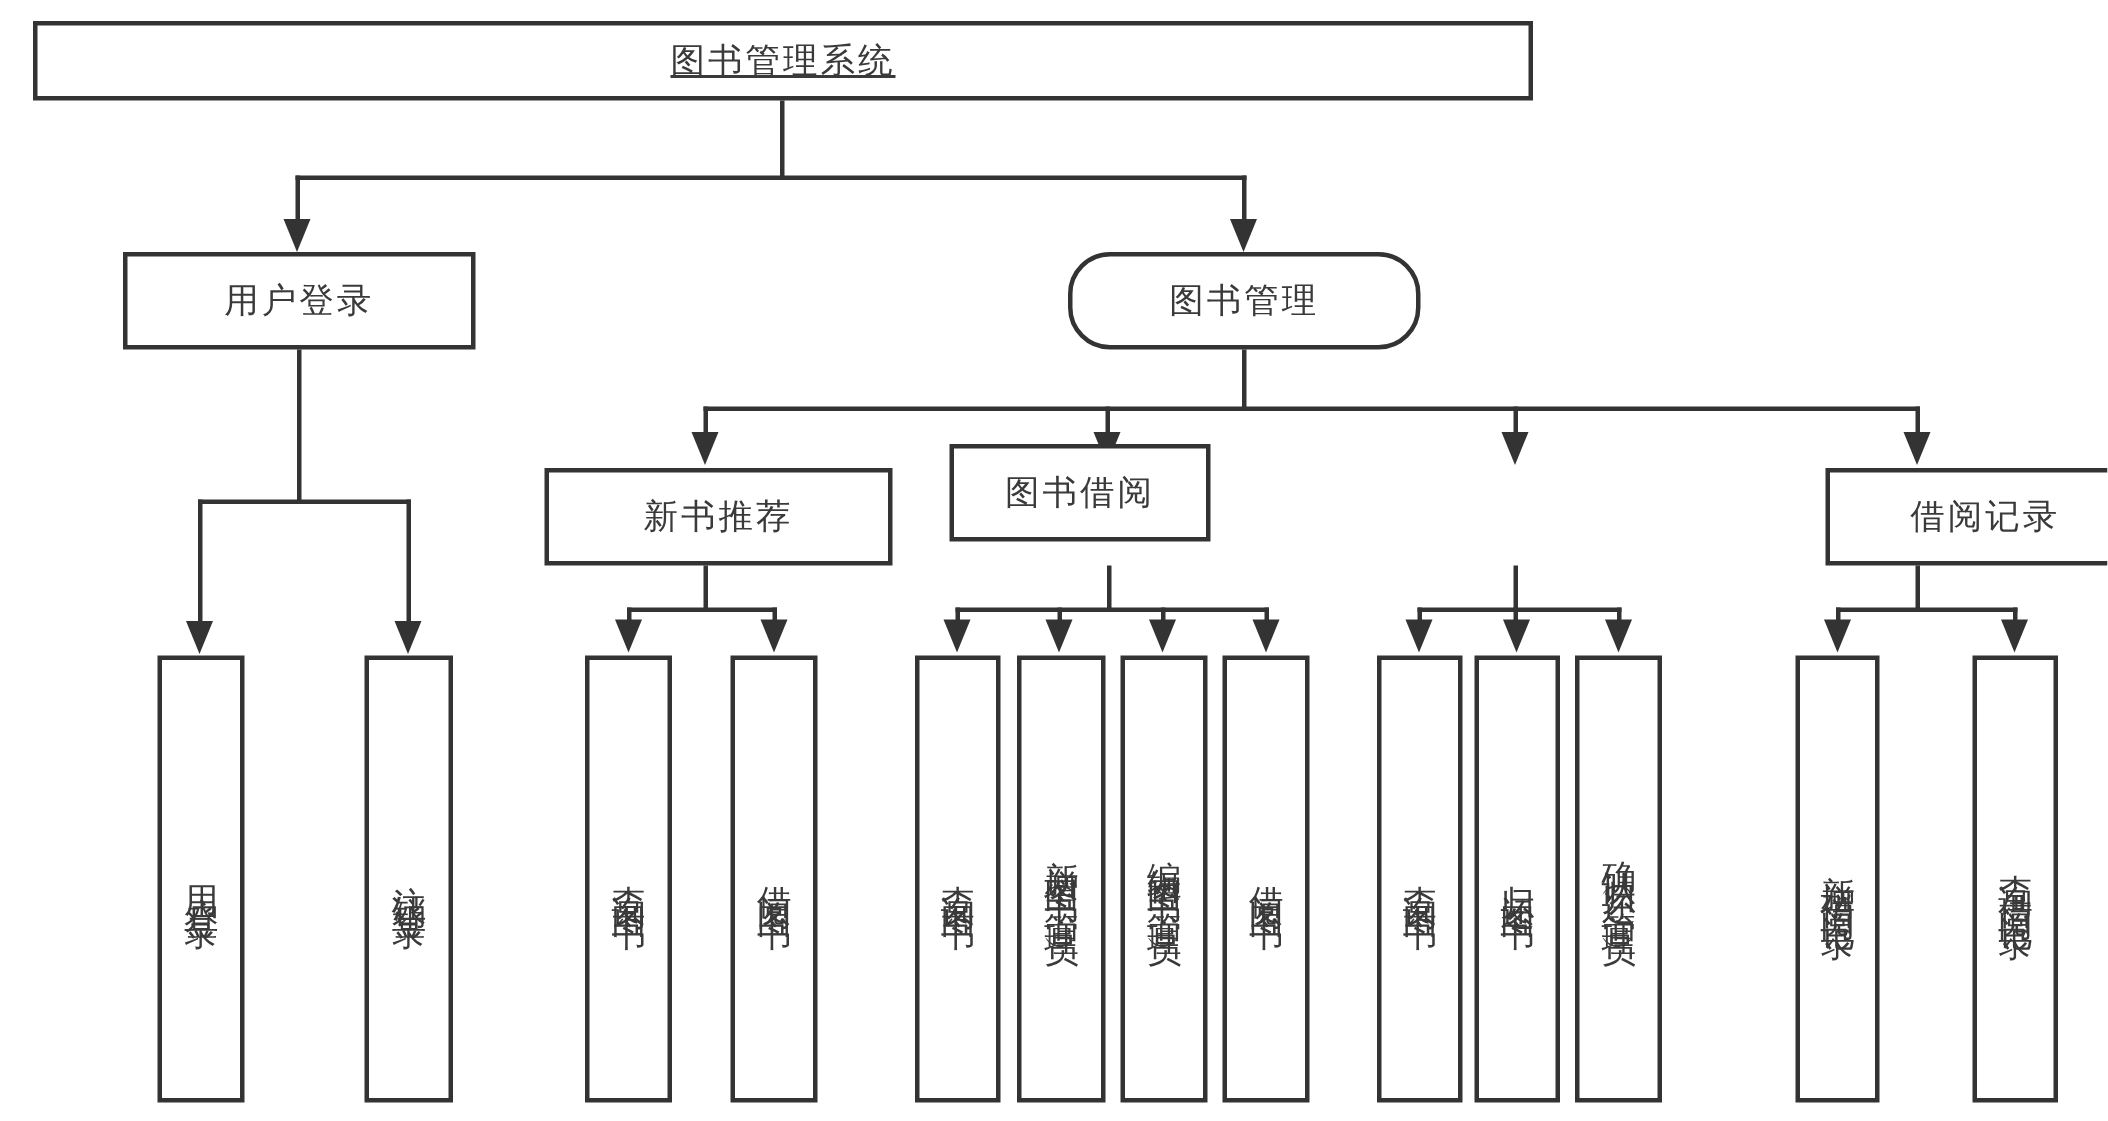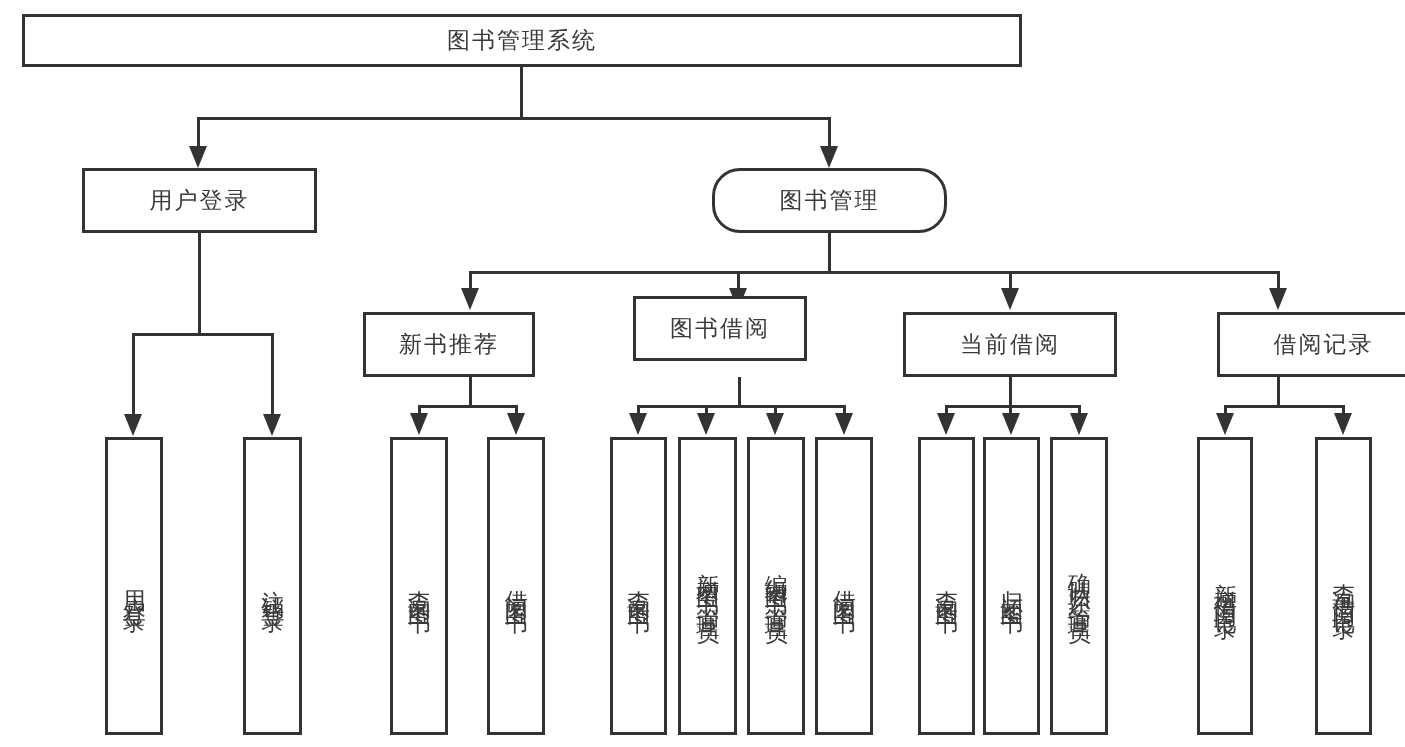--- a/index.html
+++ b/index.html
@@ -65,21 +65,21 @@
     opacity: 0.9;
     white-space: nowrap;
     z-index: 5;
   }
 </style>
 </head>
 <body>
 
 <div class="stage">
 
-  <div class="box h-box" style="left:22px; top:14px; width:1000px; height:53px;">
+  <div class="box h-box" style="left:22px; top:14px; width:1000px; height:53px;text-decoration:underline;">
     <span>图书管理系统</span>
   </div>
 
   <div class="line" style="left:520px; top:67px; width:3px; height:52px;"></div>
   <div class="line" style="left:197px; top:117px; width:634px; height:3px;"></div>
   <div class="line" style="left:197px; top:117px; width:3px; height:33px;"></div>
   <div class="line" style="left:828px; top:117px; width:3px; height:33px;"></div>
   <div class="arrow" style="left:189px; top:146px;"></div>
   <div class="arrow" style="left:820px; top:146px;"></div>
 
@@ -101,28 +101,25 @@
   <div class="line" style="left:469px; top:271px; width:811px; height:3px;"></div>
   <div class="line" style="left:469px; top:271px; width:3px; height:20px;"></div>
   <div class="line" style="left:737px; top:271px; width:3px; height:20px;"></div>
   <div class="line" style="left:1009px; top:271px; width:3px; height:20px;"></div>
   <div class="line" style="left:1277px; top:271px; width:3px; height:20px;"></div>
   <div class="arrow" style="left:461px; top:288px;"></div>
   <div class="arrow" style="left:729px; top:288px;"></div>
   <div class="arrow" style="left:1001px; top:288px;"></div>
   <div class="arrow" style="left:1269px; top:288px;"></div>
 
-  <div class="box h-box" style="left:363px; top:312px; width:172px; height:65px;">
+  <div class="box h-box" style="left:363px; top:312px; width:232px; height:65px;">
     <span>新书推荐</span>
   </div>
   <div class="box h-box" style="left:633px; top:296px; width:174px; height:65px;">
     <span>图书借阅</span>
-  </div>
-  <div class="box h-box" style="left:903px; top:312px; width:214px; height:65px;">
-    <span>当前借阅</span>
   </div>
   <div class="box h-box" style="left:1172px; top:312px; width:213px; height:65px;margin-left:45px;">
     <span>借阅记录</span>
   </div>
 
   <div class="line" style="left:469px; top:377px; width:3px; height:31px;"></div>
   <div class="line" style="left:418px; top:405px; width:100px; height:3px;"></div>
   <div class="line" style="left:418px; top:405px; width:3px; height:11px;"></div>
   <div class="line" style="left:515px; top:405px; width:3px; height:11px;"></div>
   <div class="arrow" style="left:410px; top:413px;"></div>

